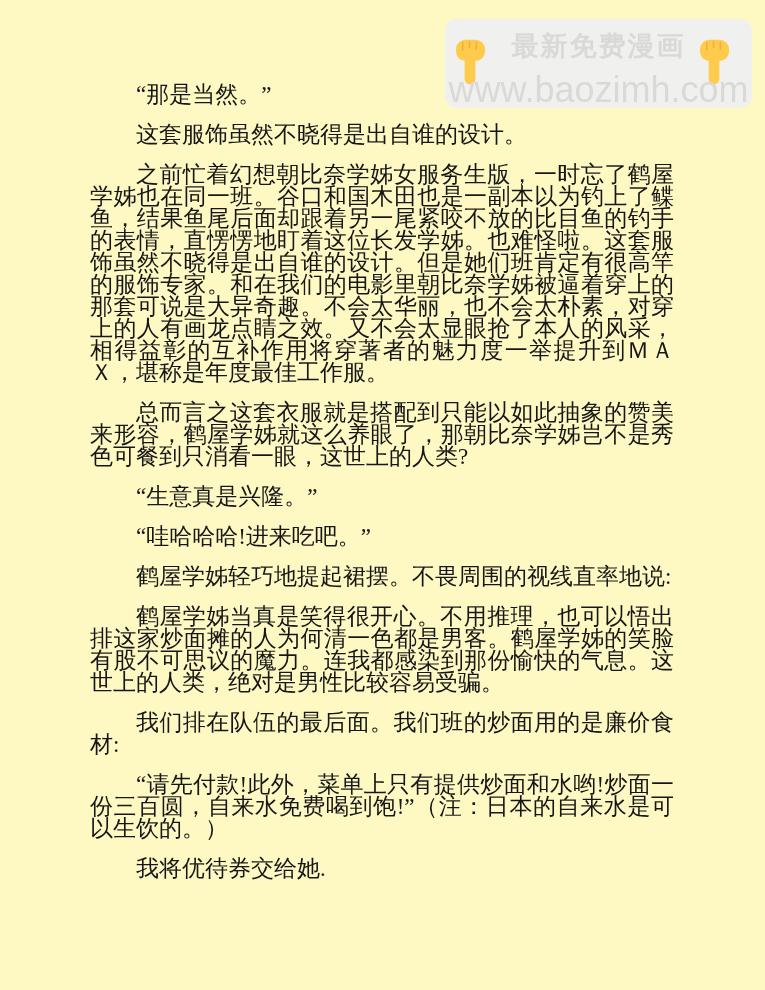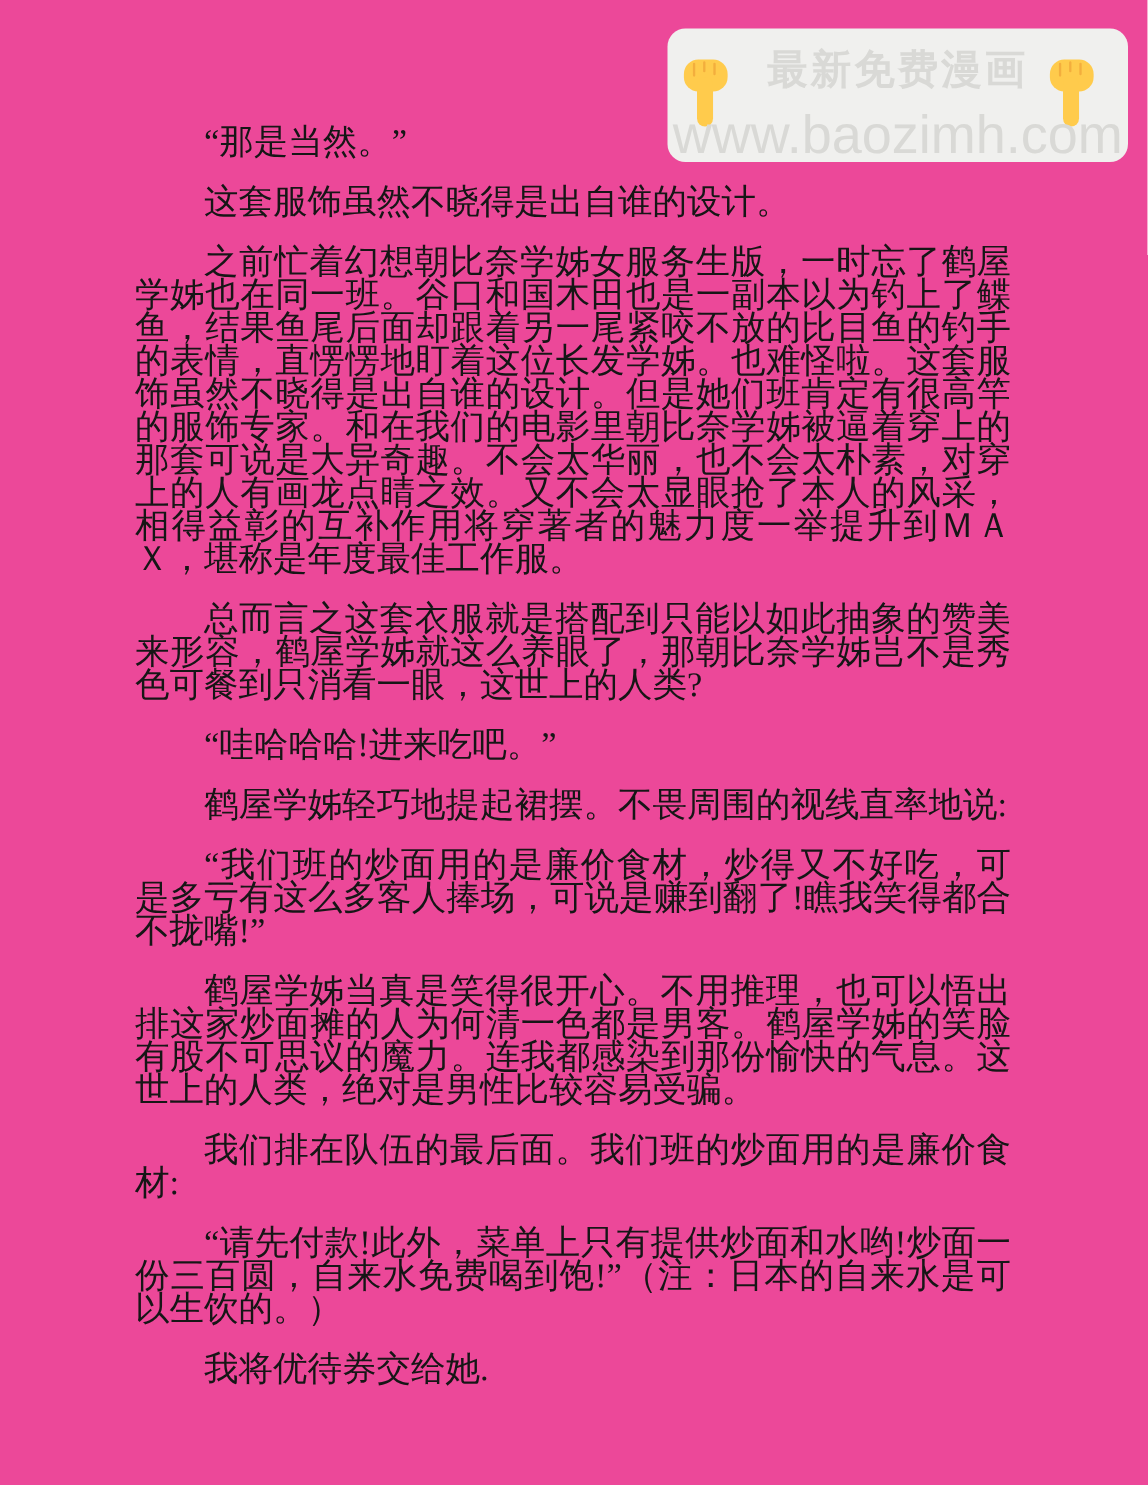--- a/index.html
+++ b/index.html
@@ -4,21 +4,21 @@
 <style>
   html, body {
     margin: 0;
     padding: 0;
     background: #ffffff;
   }
   .page {
     position: relative;
     width: 765px;
     height: 990px;
-    background: #ec4899;
+    background: #fef9c3;
     overflow: hidden;
     font-family: "Liberation Serif", "DejaVu Serif", serif;
   }
 
   
   .watermark {
     position: absolute;
     left: 445px;
     top: 19px;
     width: 307px;
@@ -99,22 +99,22 @@
       </svg>
     </span>
     <span class="wm-url">www.baozimh.com</span>
   </div>
 
   <div class="content">
     <p>“那是当然。”</p>
     <p>这套服饰虽然不晓得是出自谁的设计。</p>
     <p>之前忙着幻想朝比奈学姊女服务生版，一时忘了鹤屋学姊也在同一班。谷口和国木田也是一副本以为钓上了鲽鱼，结果鱼尾后面却跟着另一尾紧咬不放的比目鱼的钓手的表情，直愣愣地盯着这位长发学姊。也难怪啦。这套服饰虽然不晓得是出自谁的设计。但是她们班肯定有很高竿的服饰专家。和在我们的电影里朝比奈学姊被逼着穿上的那套可说是大异奇趣。不会太华丽，也不会太朴素，对穿上的人有画龙点睛之效。又不会太显眼抢了本人的风采，相得益彰的互补作用将穿著者的魅力度一举提升到ＭＡＸ，堪称是年度最佳工作服。</p>
     <p>总而言之这套衣服就是搭配到只能以如此抽象的赞美来形容，鹤屋学姊就这么养眼了，那朝比奈学姊岂不是秀色可餐到只消看一眼，这世上的人类?</p>
+    <p>“生意真是兴隆。”</p>
     <p>“哇哈哈哈!进来吃吧。”</p>
     <p>鹤屋学姊轻巧地提起裙摆。不畏周围的视线直率地说:</p>
-    <p>“我们班的炒面用的是廉价食材，炒得又不好吃，可是多亏有这么多客人捧场，可说是赚到翻了!瞧我笑得都合不拢嘴!”</p>
     <p>鹤屋学姊当真是笑得很开心。不用推理，也可以悟出排这家炒面摊的人为何清一色都是男客。鹤屋学姊的笑脸有股不可思议的魔力。连我都感染到那份愉快的气息。这世上的人类，绝对是男性比较容易受骗。</p>
     <p>我们排在队伍的最后面。我们班的炒面用的是廉价食材:</p>
     <p>“请先付款!此外，菜单上只有提供炒面和水哟!炒面一份三百圆，自来水免费喝到饱!”（注：日本的自来水是可以生饮的。）</p>
     <p>我将优待券交给她.</p>
   </div>
 
 </div>
 
 </body></html>

